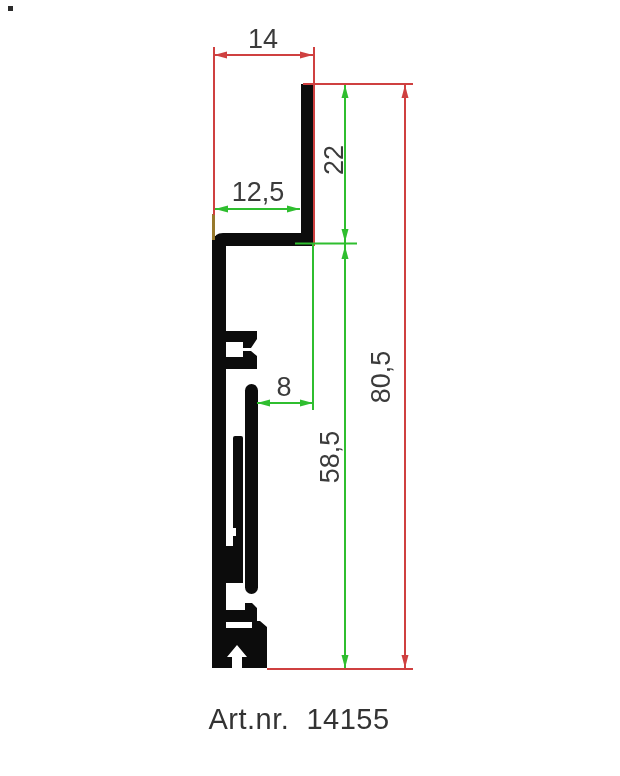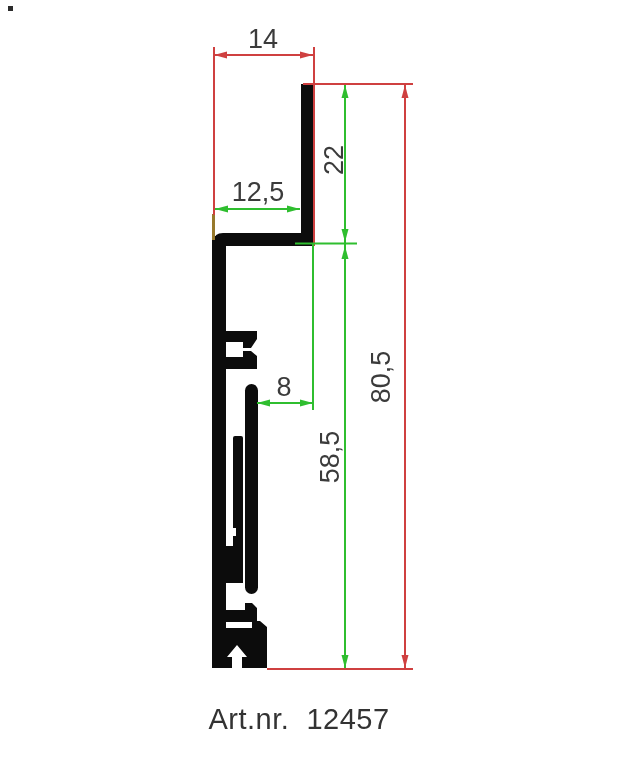--- a/index.html
+++ b/index.html
@@ -103,14 +103,14 @@
     </g>
 
     <text class="dim-text" x="263" y="48">14</text>
     <text class="dim-text" x="258" y="201">12,5</text>
     <text class="dim-text" x="284" y="396">8</text>
     <text class="dim-text" x="334" y="160" dy="0.35em" transform="rotate(-90 334 160)">22</text>
     <text class="dim-text" x="330" y="457" dy="0.35em" transform="rotate(-90 330 457)">58,5</text>
     <text class="dim-text" x="381" y="377" dy="0.35em" transform="rotate(-90 381 377)">80,5</text>
   </svg>
 
-  <div class="caption">Art.nr.  12457</div>
+  <div class="caption">Art.nr.  14155</div>
 </div>
 
 </body></html>

